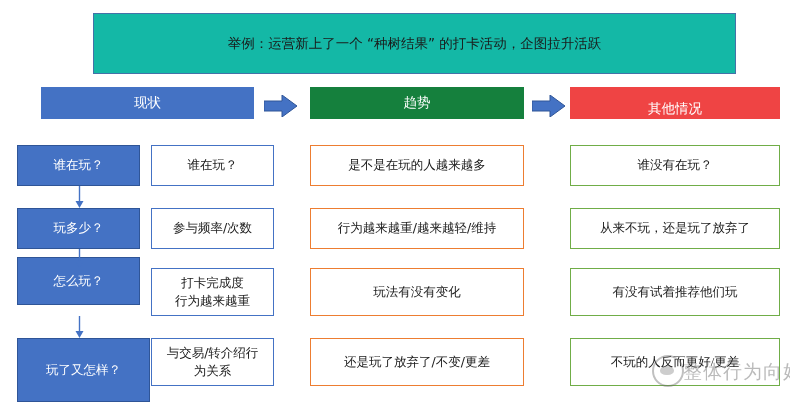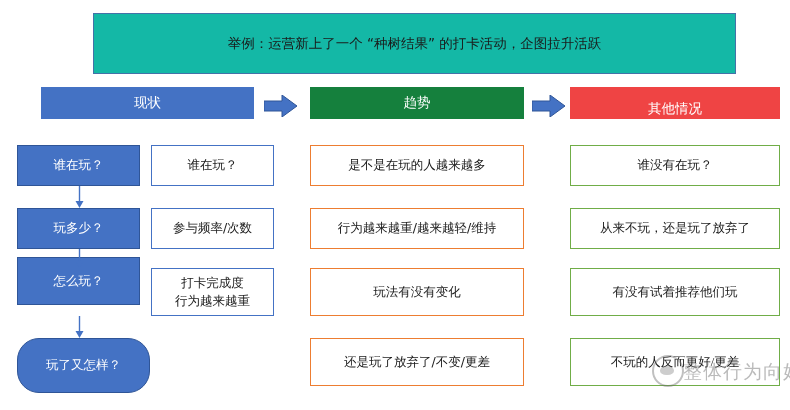--- a/index.html
+++ b/index.html
@@ -69,21 +69,21 @@
     color:#1a1a1a;
   }
   .c2{left:151px;width:123px;border:1.2px solid #4472c4;}
   .c3{left:310px;width:214px;border:1.2px solid #ed7d31;text-align:right;}
   .c4{left:570px;width:210px;border:1.2px solid #70ad47;font-family:Liberation Serif, serif;}
 
   
   .r1{top:145px;height:41px;}
   .r2{top:208px;height:41px;}
   .r3{top:257px;height:48px;}
-  .r4{top:338px;height:55px;border-radius:22px;}
+  .r4{top:338px;height:64px;}
 
   .r1b{top:145px;height:41px;}
   .r2b{top:208px;height:41px;}
   .r3b{top:268px;height:48px;}
   .r4b{top:338px;height:48px;}
 
   
   .vconn{
     position:absolute;
     left:74px;
@@ -190,20 +190,24 @@
   <div class="box cell-w c2 r1b">
     <span>谁在玩？</span>
   </div>
   <div class="box cell-w c2 r2b">
     <span>参与频率/次数</span>
   </div>
   <div class="box cell-w c2 r3b two-line">
     <span>打卡完成度</span>
     <span>行为越来越重</span>
   </div>
+  <div class="box cell-w c2 r4b two-line">
+    <span>与交易/转介绍行</span>
+    <span>为关系</span>
+  </div>
 
   <div class="box cell-w c3 r1b">
     <span>是不是在玩的人越来越多</span>
   </div>
   <div class="box cell-w c3 r2b">
     <span>行为越来越重/越来越轻/维持</span>
   </div>
   <div class="box cell-w c3 r3b">
     <span>玩法有没有变化</span>
   </div>

